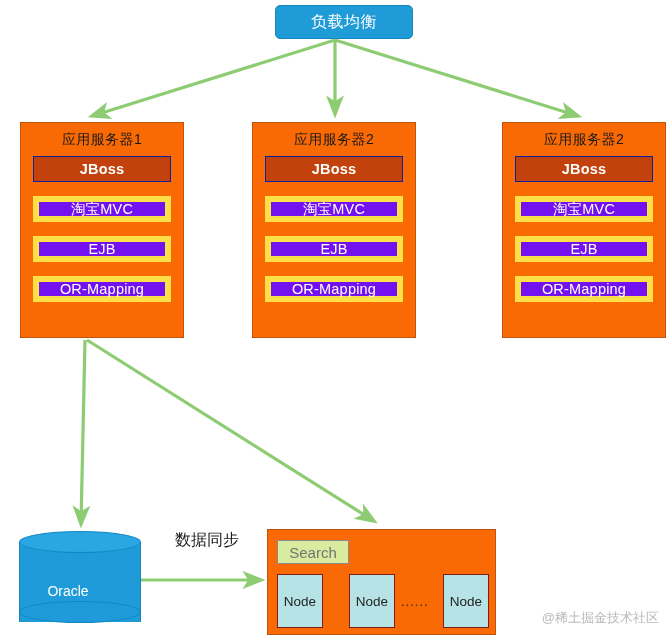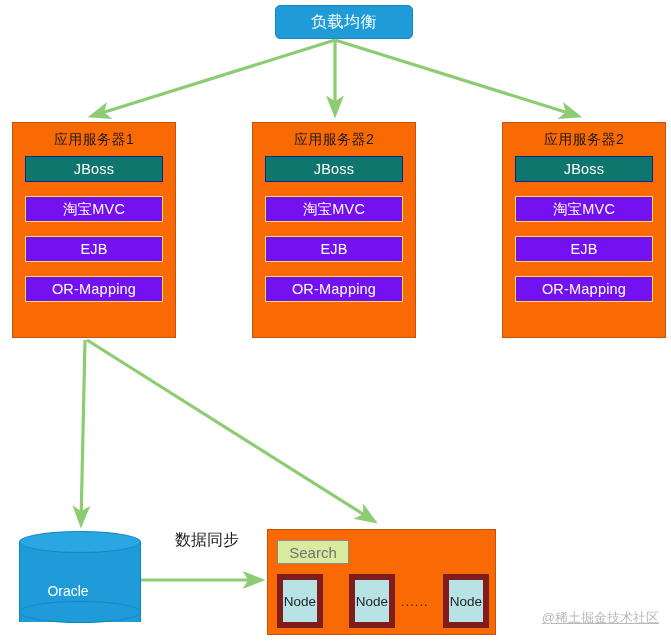--- a/index.html
+++ b/index.html
@@ -55,21 +55,21 @@
     position: absolute;
     top: 122px;
     width: 164px;
     height: 216px;
     background: #f96a05;
     border: 1px solid #c1540a;
     box-sizing: border-box;
     z-index: 3;
     padding: 0;
   }
-  .app-server.s1 { left: 12px; }
+  .app-server.s1 { left: 20px; }
   .app-server.s2 { left: 252px; }
   .app-server.s3 { left: 502px; }
 
   .as-title {
     text-align: center;
     color: #1a1a1a;
     font-size: 14px;
     margin-top: 8px;
     margin-bottom: 7px;
     letter-spacing: 0.4px;
@@ -79,26 +79,27 @@
     margin: 0 12px 14px 12px;
     display: flex;
     align-items: center;
     justify-content: center;
     box-sizing: border-box;
     color: #ffffff;
     font-size: 14.5px;
     letter-spacing: 0.2px;
   }
   .layer.jboss {
-    background: #0f766e;
+    background: #c2410c;
     border: 1px solid #08239c;
+    font-weight: bold;
   }
   .layer.purple {
     background: #7411f0;
-    border: 1px solid #fde047;
+    border: 6px solid #fde047;
   }
   .layer.last { margin-bottom: 16px; }
 
   
   .oracle {
     position: absolute;
     left: 19px; top: 531px;
     width: 122px; height: 101px;
     z-index: 3;
   }
@@ -161,21 +162,21 @@
     justify-content: center;
     color: #737373;
     font-size: 15px;
   }
   .node {
     position: absolute;
     top: 44px;
     width: 46px;
     height: 54px;
     background: #b7e3e6;
-    border: 6px solid #7f1d1d;
+    border: 1px solid #7f1d1d;
     box-sizing: border-box;
     display: flex;
     align-items: center;
     justify-content: center;
     color: #242424;
     font-size: 13.5px;
   }
   .node.n1 { left: 9px; }
   .node.n2 { left: 81px; }
   .node.n3 { left: 175px; }
@@ -198,21 +199,20 @@
   .edge-label.sync { left: 175px; top: 530px; }
 
   
   .watermark {
     position: absolute;
     right: 12px; bottom: 14px;
     color: #b9b9b9;
     font-size: 13px;
     z-index: 4;
     white-space: nowrap;
-    text-decoration: underline;
   }
 </style>
 </head>
 <body>
 
 <div id="canvas">
 
   <svg id="arrows" viewBox="0 0 671 641" xmlns="http://www.w3.org/2000/svg">
     <defs>
       <marker id="ah" markerWidth="9" markerHeight="9" refX="6.2" refY="3.2" orient="auto" markerUnits="strokeWidth">

